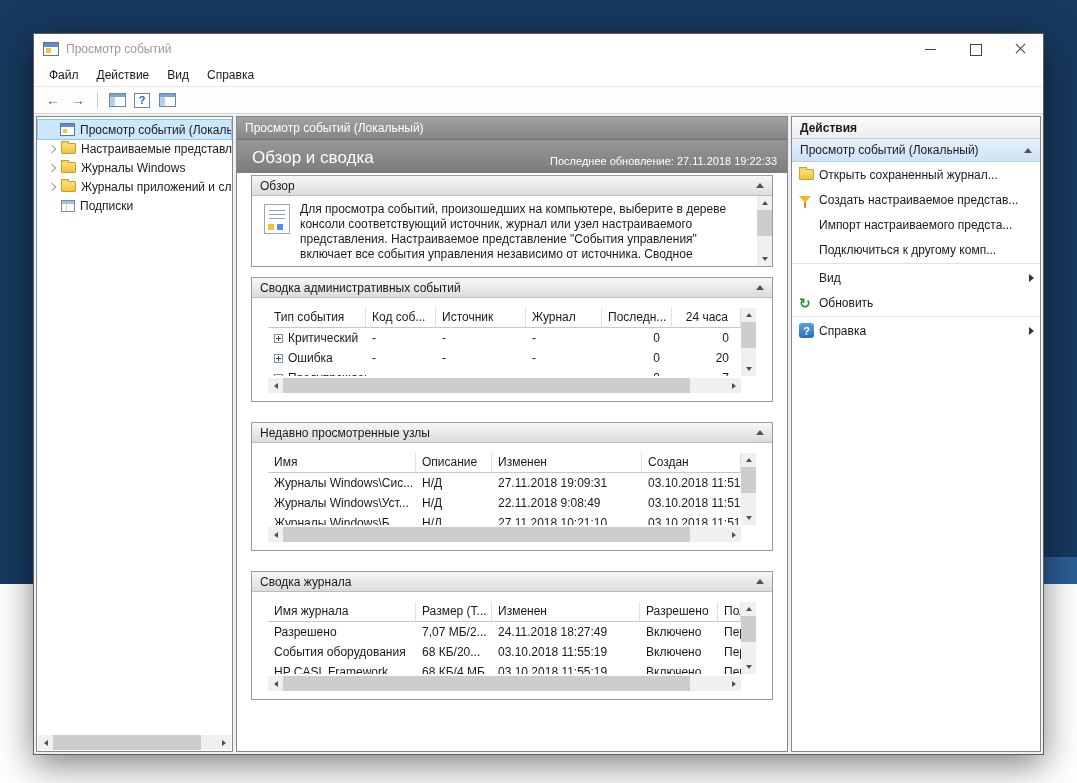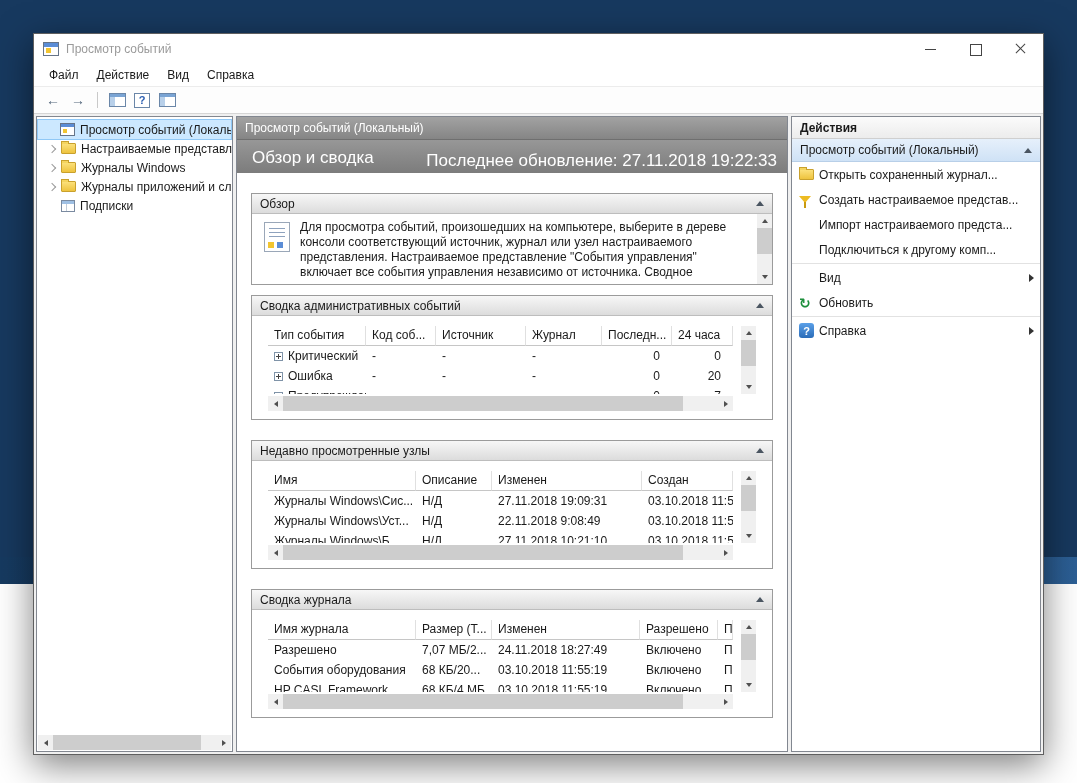--- a/index.html
+++ b/index.html
@@ -78,40 +78,40 @@
   .tree-hscroll { position:absolute; left:1px; right:1px; bottom:1px; }
   .tree-hscroll .hs-thumb { width:148px; }
 
   
   .center { flex:1; min-width:0; background:#fff; border:1px solid #828790; display:flex; flex-direction:column; }
   .c-header { height:23px; flex:0 0 auto; background:linear-gradient(#a2a2a2,#858585); border-bottom:1px solid #6f6f6f;
               color:#fff; line-height:22px; padding-left:8px; white-space:nowrap; overflow:hidden; }
   .banner { height:33px; flex:0 0 auto; background:linear-gradient(#979797,#7c7c7c); color:#fff;
             display:flex; align-items:flex-end; padding:0 10px 5px 15px; }
   .b-title { font-size:17px; line-height:20px; }
-  .b-upd { margin-left:auto; font-size:17px; line-height:14px; }
-  .c-content { flex:1; background:#fff; padding:20px 14px; overflow:hidden; min-height:0; }
+  .b-upd { margin-left:auto; font-size:11px; line-height:14px; }
+  .c-content { flex:1; background:#fff; padding:2px 14px; overflow:hidden; min-height:0; }
 
   .section { border:1px solid #9b9b9b; background:#fff; }
   .sec-head { height:20px; background:linear-gradient(#f7f7f7,#dcdcdc); border-bottom:1px solid #bdbdbd;
               display:flex; align-items:center; padding:0 8px; }
   .collapse-tri { margin-left:auto; width:0; height:0; border-left:4px solid transparent; border-right:4px solid transparent; border-bottom:5px solid #4a5561; }
 
   .ov-body { height:70px; position:relative; padding:6px 20px 0 12px; display:flex; gap:10px; overflow:hidden; }
   .doc-ico { width:26px; height:30px; background:#fff; border:1px solid #9aa7b8; position:relative; flex:0 0 auto; margin-top:2px; }
   .doc-ico::before { content:""; position:absolute; left:4px; top:5px; right:4px; height:1px; background:#8ea2bd;
                      box-shadow:0 4px 0 #8ea2bd, 0 8px 0 #8ea2bd; }
   .doc-ico::after { content:""; position:absolute; left:3px; bottom:3px; width:6px; height:6px; background:#f2c531; box-shadow:9px 0 0 #5b8dd6; }
   .ov-text { flex:1; line-height:15px; overflow:hidden; padding-right:4px; }
   .ov-vscroll { position:absolute; right:0; top:0; bottom:0; }
   .ov-vscroll .vs-thumb { height:26px; }
   .sb-fill { flex:1; }
 
   .tbl-body { padding:10px 16px 8px 16px; }
-  .table-area { display:flex;gap:8px; }
+  .table-area { display:flex; }
   .grid-col { flex:1; min-width:0; }
   .grid { display:grid; overflow:hidden; }
   .grid.t1 { grid-template-columns:98px 70px 90px 76px 70px 1fr; height:68px; }
   .grid.t2 { grid-template-columns:148px 76px 150px 1fr; height:72px; }
   .grid.t3 { grid-template-columns:148px 76px 148px 78px 1fr; height:72px; }
   .grow { display:contents; }
   .g-h { height:20px; line-height:19px; padding:0 6px; border-right:1px solid #e0e0e0; border-bottom:1px solid #c6c6c6;
          white-space:nowrap; overflow:hidden; }
   .g-c { height:20px; line-height:20px; padding:0 6px; white-space:nowrap; overflow:hidden; }
   .g-c.first { display:flex; align-items:center; gap:5px; }

